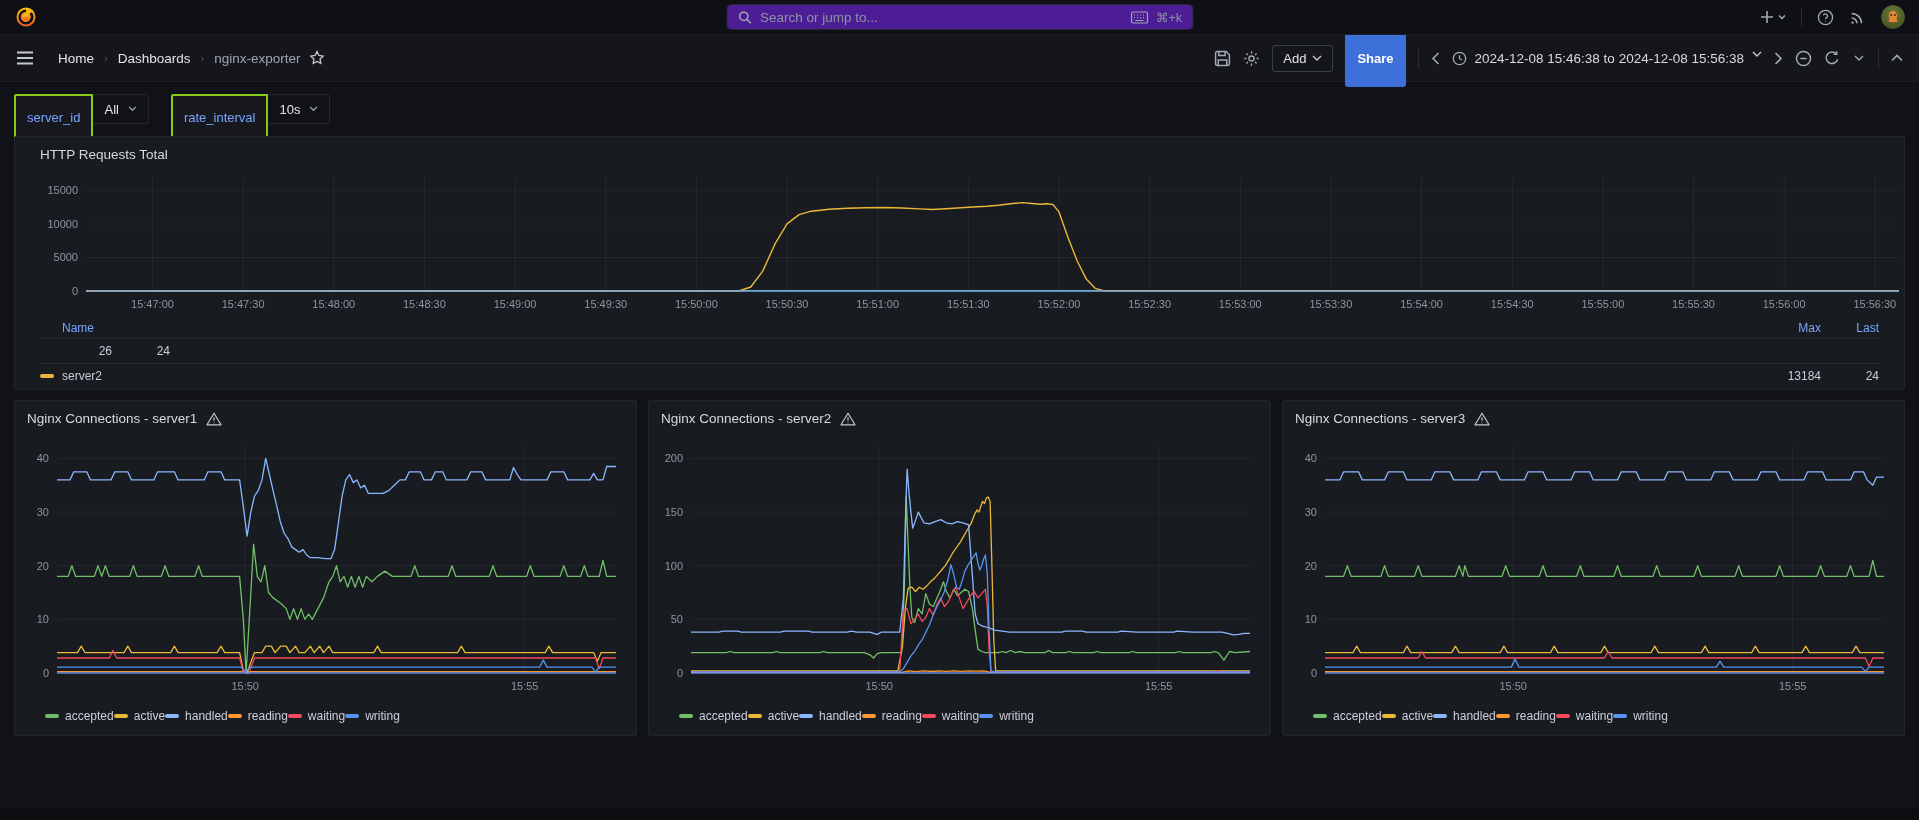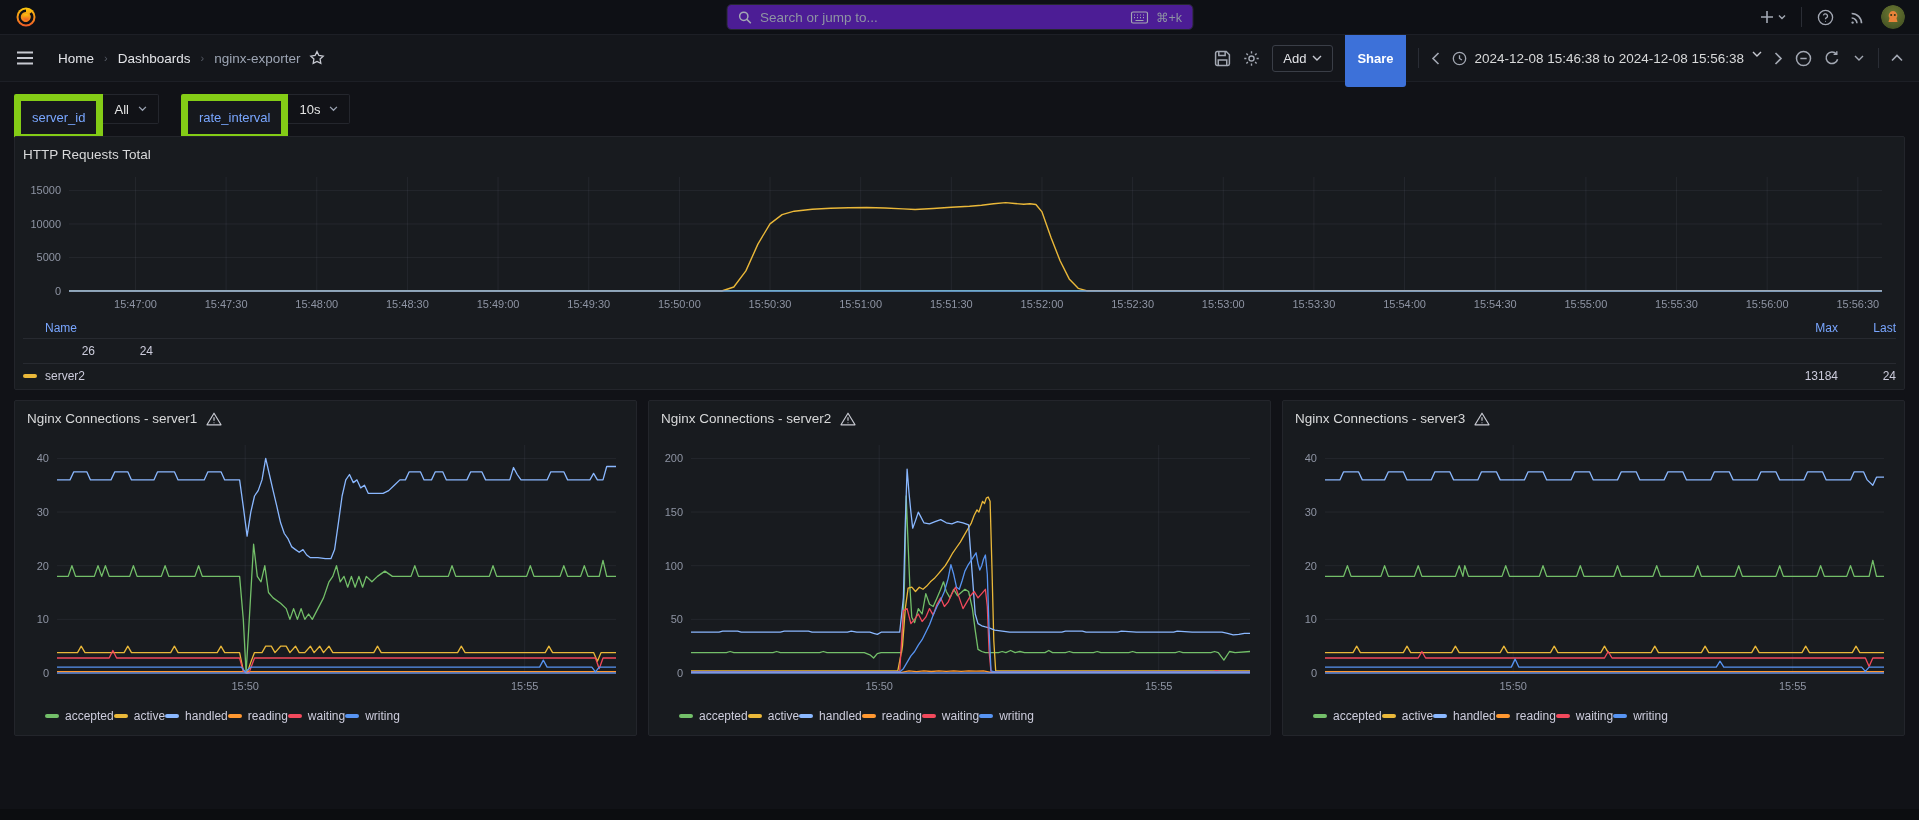--- a/index.html
+++ b/index.html
@@ -34,27 +34,27 @@
   .nav-actions{margin-left:auto;display:flex;align-items:center;gap:12px}
   .btn-add{height:25px;padding:0 10px;border:1px solid #3a3e47;border-radius:3px;background:transparent;
     color:#e3e4e8;font-size:13px;display:flex;gap:6px;align-items:center;cursor:pointer}
   .btn-share{height:25px;padding:16px 12px;border-radius:3px;background:#3d71d9;color:#fff;
     font-size:13px;font-weight:700;display:flex;align-items:center;cursor:pointer}
   .timebtn{display:flex;align-items:flex-start;gap:8px;color:#d8d9da;font-size:13.5px;cursor:pointer;white-space:nowrap}
   
   .varrow{display:flex;gap:22px;padding:12px 14px 10px 14px}
   .varpair{display:flex}
   .varlabel{height:47px;display:flex;align-items:center;padding:2px 11px;background:#16181d;
-    border:7px solid #84cc16;border-radius:2px 0 0 2px;color:#79a6ff;font-size:13px;font-weight:500;cursor:pointer;box-sizing:border-box}
+    border:2px solid #84cc16;border-radius:2px 0 0 2px;color:#79a6ff;font-size:13px;font-weight:500;cursor:pointer;box-sizing:border-box}
   .varvalue{height:30px;display:flex;align-items:center;gap:9px;padding:0 11px;background:#111217;
     border:1px solid #24262d;border-left:none;border-radius:0 2px 2px 0;color:#e5e5e5;font-size:13px;cursor:pointer;box-sizing:border-box}
   
   .dash{position:absolute;left:14px;top:136px;width:1891px}
   .panel{background:#181b1f;border:1px solid #23252b;border-radius:2px;box-sizing:border-box}
-  .panel-top{width:1891px;height:254px;padding:5px 8px}
+  .panel-top{width:1891px;height:254px;padding:5px 25px}
   .panel-title{font-size:13.5px;font-weight:500;color:#d8d9da;display:flex;align-items:center;gap:9px;height:25px;cursor:pointer}
   .bottom-row{display:flex;gap:11px;margin-top:10px}
   .panel-sm{width:623px;height:336px;padding:5px 12px}
   
   .legend-table{font-size:12px;margin-top:1px}
   .lt-head{display:flex;height:20px;align-items:center;color:#79a6ff;font-weight:500}
   .lt-head .lt-name{padding-left:22px}
   .lt-row{display:flex;height:24px;align-items:center;border-top:1px solid rgba(204,204,220,0.09);color:#ccccdc;cursor:pointer}
   .lt-name{flex:1;display:flex;align-items:center;gap:8px}
   .lt-col{width:72px;text-align:right;cursor:pointer}

